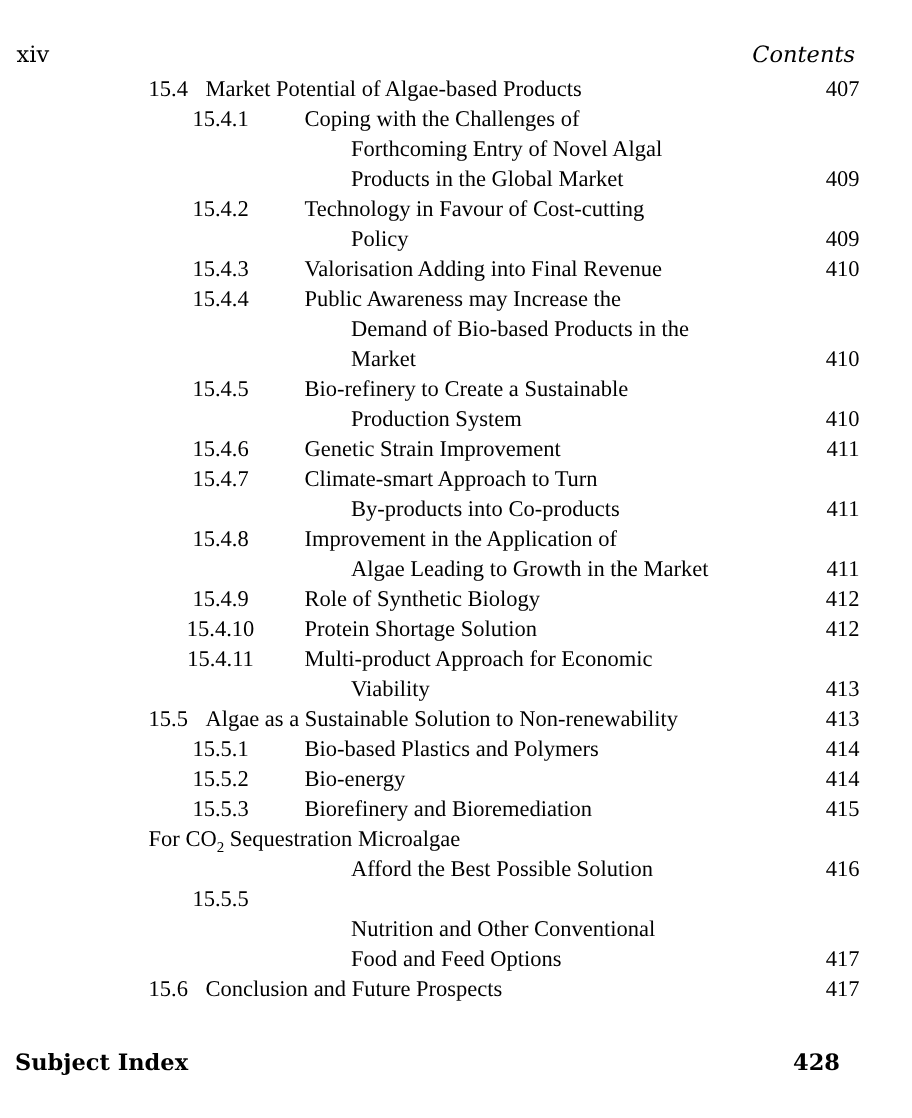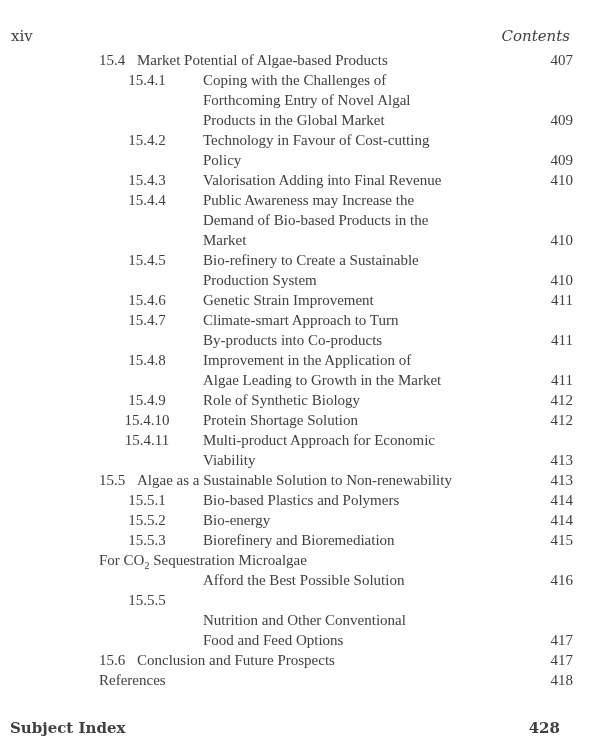--- a/index.html
+++ b/index.html
@@ -6,21 +6,21 @@
   html, body {
     margin: 0;
     padding: 0;
     background: #ffffff;
   }
   .page {
     position: relative;
     width: 608px;
     height: 745px;
     background: #ffffff;
-    color: #404040;
+    color: #000000;
     font-family: "DejaVu Serif", "Liberation Serif", serif;
     font-size: 15px;
     line-height: 20px;
     box-sizing: border-box;
     overflow: hidden;
   }
   .header {
     display: flex;
     justify-content: space-between;
     align-items: baseline;
@@ -38,21 +38,21 @@
     height: 20px;
     padding-right: 35px;
     box-sizing: border-box;
     white-space: nowrap;
     font-family: Liberation Serif, serif;
   }
   .row .num { flex: none; }
   .section, .plain, .subsection { padding-left: 99px; }
   .section .num { width: 30px; margin-right: 8px; text-align: left; }
   .subsection .num { width: 96px; margin-right: 8px; text-align: center; }
-  .continuation { padding-left: 203px; }
+  .continuation { padding-left: 203px; margin-left: 31px; }
   .txt { flex: none; }
   .pg { margin-left: auto; padding-left: 10px; }
   sub.subscript {
     font-size: 10px;
     line-height: 0;
   }
   .backmatter {
     display: flex;
     align-items: baseline;
     height: 20px;
@@ -195,23 +195,19 @@
       </div>
       <div class="row continuation">
         <span class="txt">Food and Feed Options</span>
         <span class="pg">417</span>
       </div>
       <div class="row section">
         <span class="num">15.6</span>
         <span class="txt">Conclusion and Future Prospects</span>
         <span class="pg">417</span>
       </div>
-      <div class="row plain">
-        <span class="txt">References</span>
-        <span class="pg">418</span>
-      </div>
     </div>
 
   <div class="backmatter">
     <span class="txt">Subject Index</span>
     <span class="pg">428</span>
   </div>
 </div>
 
 </body></html>

